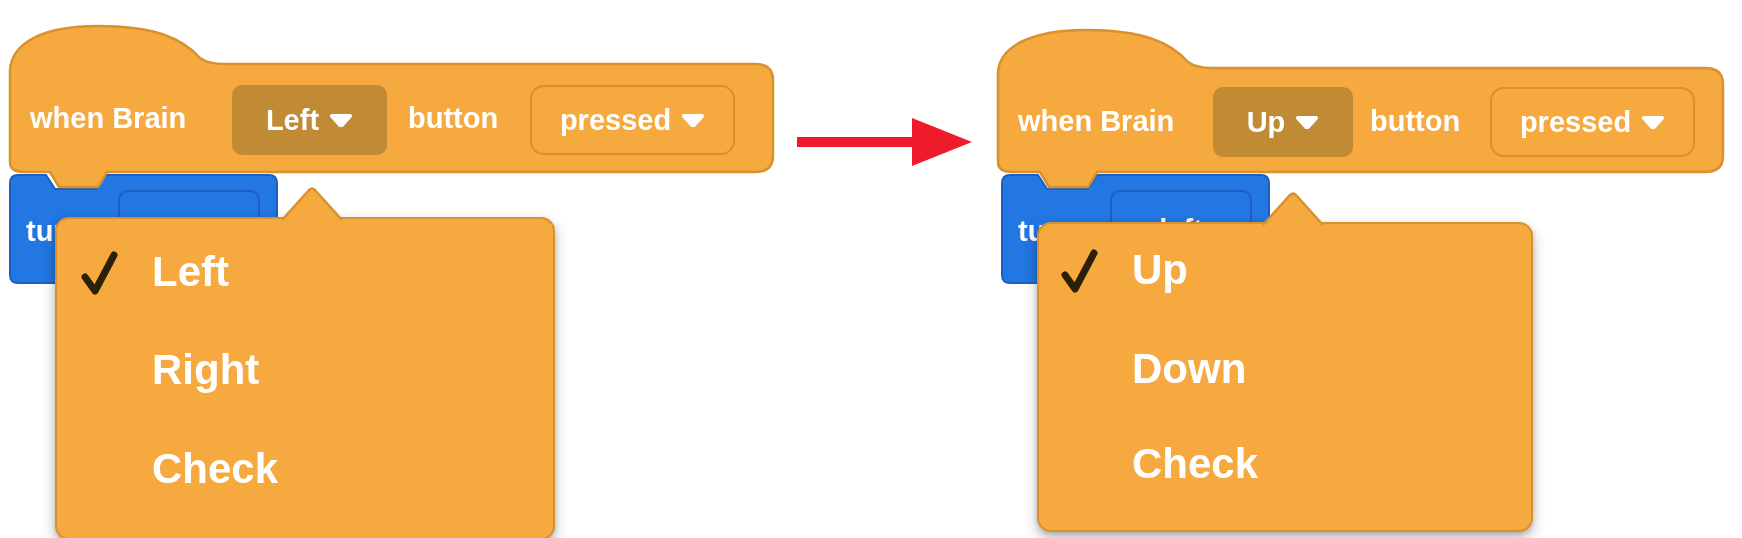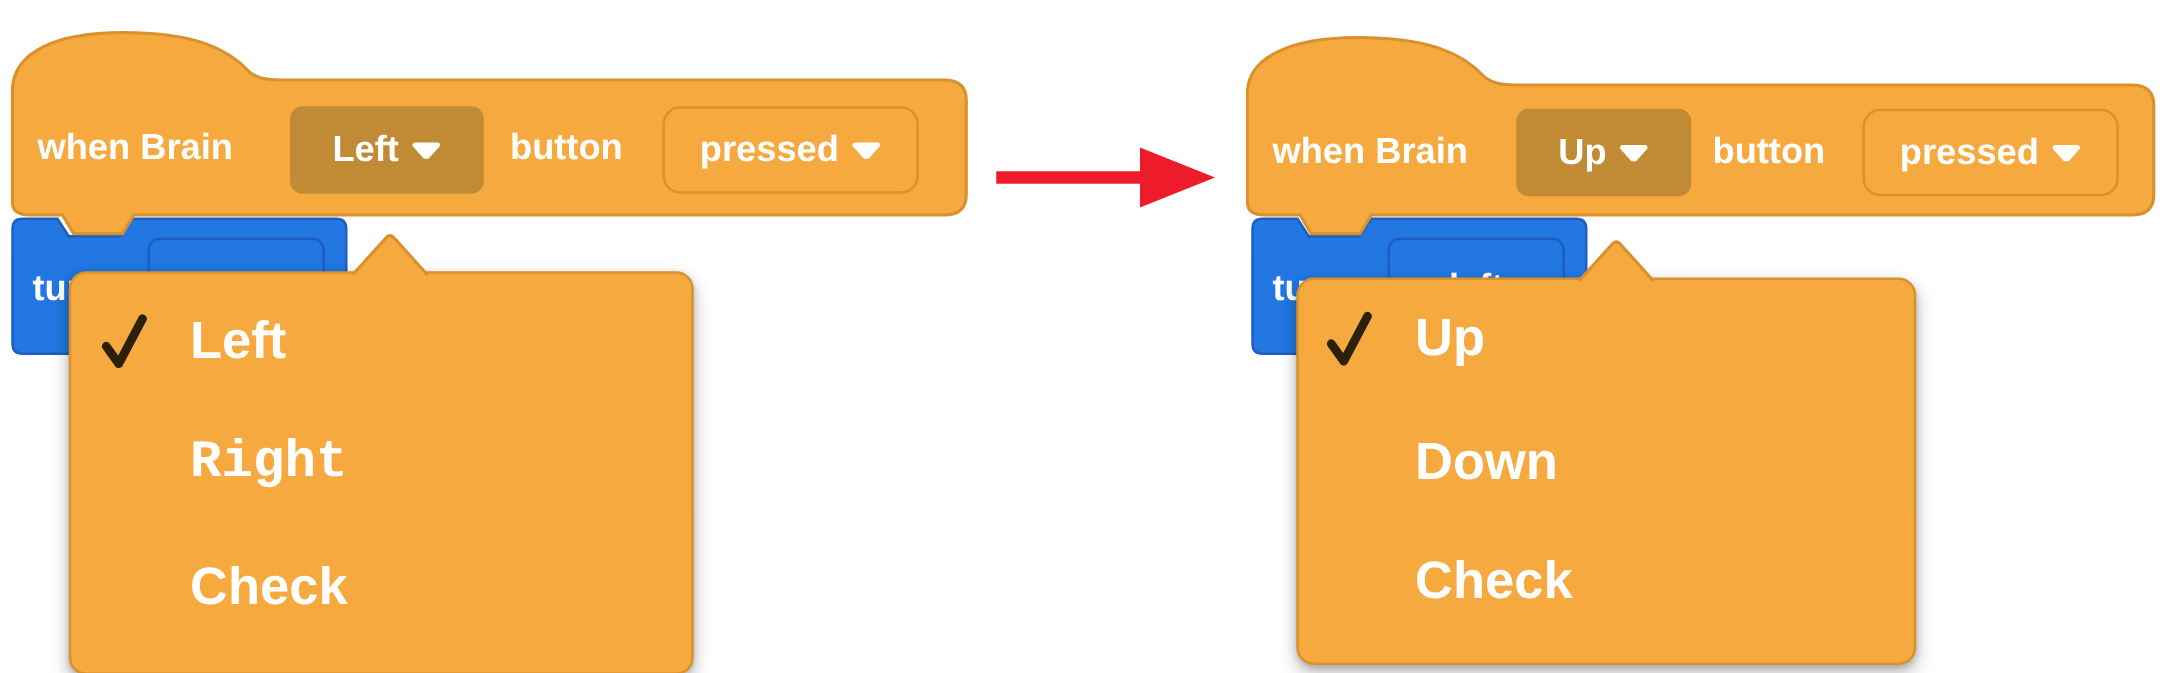--- a/index.html
+++ b/index.html
@@ -88,21 +88,21 @@
       <path d="M1,36 L28,6 Q31,3 34,6 L61,36 L61,38 L1,38 Z" fill="#F6A93F"></path>
       <path d="M1,36 L28,6 Q31,3 34,6 L61,36" fill="none" stroke="#D8912C" stroke-width="2.5"></path>
     </svg>
     <div class="menu-item" style="top:29px;">
       <svg class="check-icon" style="left:24px;" width="38" height="46" viewBox="0 0 38 46">
         <path d="M4,27 L14,41 L33,5" fill="none" stroke="#2A2108" stroke-width="7" stroke-linecap="round" stroke-linejoin="round"></path>
       </svg>
       <span class="item-label" style="left:95px;">Left</span>
     </div>
     <div class="menu-item" style="top:127px;">
-      <span class="item-label" style="left:95px;font-family:Liberation Mono, monospace;">Right</span>
+      <span class="item-label" style="left:95px;">Right</span>
     </div>
     <div class="menu-item" style="top:226px;">
       <span class="item-label" style="left:95px;">Check</span>
     </div>
   </div>
 
   <div class="block-label" style="left:1018px;top:84px;">when Brain</div>
 
   <div class="field field-dark" style="left:1213px;top:67px;width:140px;height:70px;">
     <span>Up</span>

